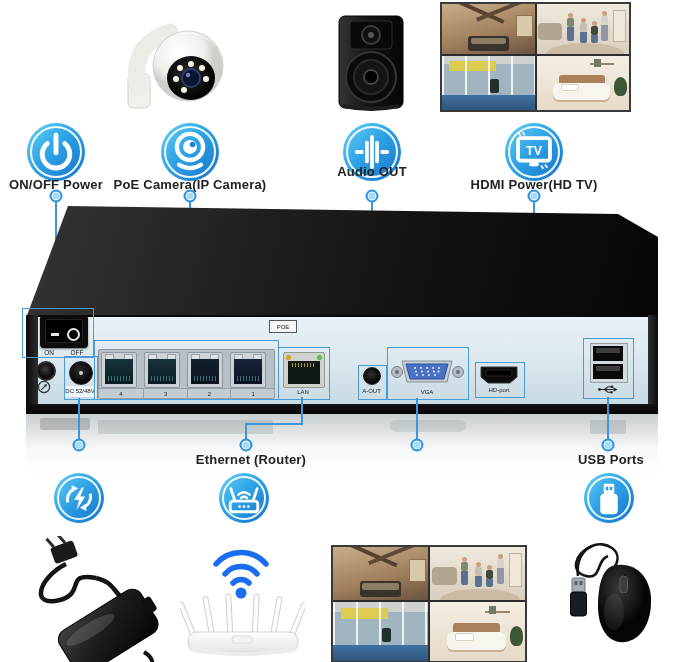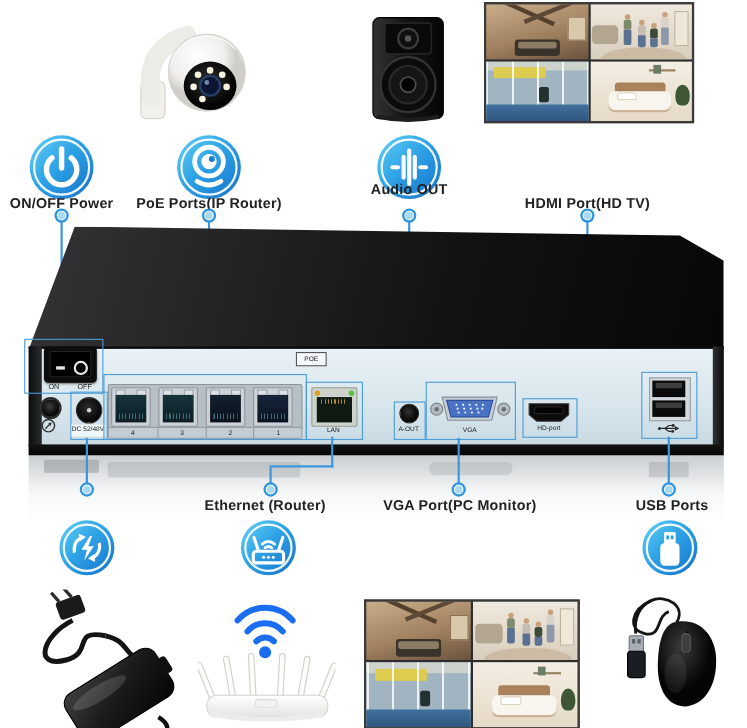--- a/index.html
+++ b/index.html
@@ -162,25 +162,35 @@
   <div class="bigicon" style="left:343px;top:123px">
     <div class="ring"></div>
     <svg class="gsvg" viewBox="0 0 40 40" stroke="#fff" stroke-width="2.6" stroke-linecap="round">
       <line x1="9.5" y1="20" x2="13" y2="20"></line>
         <line x1="27" y1="20" x2="30.5" y2="20"></line>
       <line x1="16.5" y1="13.5" x2="16.5" y2="26.5"></line>
       <line x1="20" y1="9.5" x2="20" y2="30.5"></line>
       <line x1="23.5" y1="13.5" x2="23.5" y2="26.5"></line>
     </svg>
   </div>
+  <div class="bigicon" style="left:505px;top:123px">
+    <div class="ring"></div>
+    <svg class="gsvg" viewBox="0 0 40 40">
+      <rect x="9" y="10.5" width="22" height="15.5" rx="1.8" fill="none" stroke="#fff" stroke-width="2.6"></rect>
+      <text x="20" y="21.8" font-size="8.5" font-weight="bold" text-anchor="middle" fill="#fff" font-family="Liberation Sans, sans-serif">TV</text>
+      <path d="M17.3 26 L16.5 29.3 Q20 30.8 23.5 29.3 L22.7 26 Z" fill="#fff"></path>
+      <path d="M9.3 6.8 l1.6 2.2 M12 6.2 l1.6 2.2" stroke="#fff" stroke-width="1.2"></path>
+      <path d="M29.2 30.9 l-1.6 -2.2 M26.5 31.5 l-1.6 -2.2" stroke="#fff" stroke-width="1.2"></path>
+    </svg>
+  </div>
 
   <div class="clabel" style="left:56px;top:177px">ON/OFF Power</div>
-  <div class="clabel" style="left:190px;top:177px">PoE Ports(IP Router)</div>
+  <div class="clabel" style="left:190px;top:177px">PoE Camera(IP Camera)</div>
   <div class="clabel" style="left:372px;top:164px">Audio OUT</div>
-  <div class="clabel" style="left:534px;top:177px">HDMI Port(HD TV)</div>
+  <div class="clabel" style="left:534px;top:177px">HDMI Power(HD TV)</div>
 
   <div class="line" style="left:55px;top:201px;width:2px;height:108px"></div>
   <div class="line" style="left:189px;top:201px;width:2px;height:112px"></div>
   <div class="line" style="left:371px;top:201px;width:2px;height:165px"></div>
   <div class="line" style="left:533px;top:201px;width:2px;height:137px"></div>
   <div class="line" style="left:499px;top:336px;width:36px;height:2px"></div>
   <div class="line" style="left:499px;top:338px;width:2px;height:25px"></div>
   <div class="cdot" style="left:56px;top:196px"></div>
   <div class="cdot" style="left:190px;top:196px"></div>
   <div class="cdot" style="left:372px;top:196px"></div>
@@ -333,22 +343,21 @@
   <div class="line" style="left:301px;top:397px;width:2px;height:28px"></div>
   <div class="line" style="left:245px;top:423px;width:58px;height:2px"></div>
   <div class="line" style="left:245px;top:425px;width:2px;height:16px"></div>
   <div class="line" style="left:416px;top:398px;width:2px;height:43px"></div>
   <div class="line" style="left:607px;top:397px;width:2px;height:44px"></div>
   <div class="cdot" style="left:79px;top:445px"></div>
   <div class="cdot" style="left:246px;top:445px"></div>
   <div class="cdot" style="left:417px;top:445px"></div>
   <div class="cdot" style="left:608px;top:445px"></div>
 
-  <div class="clabel" style="left:241px;top:452px">Ethernet (Router)</div>
-  <div class="clabel" style="left:418px;top:452px">VGA Port(PC Monitor)</div>
+  <div class="clabel" style="left:251px;top:452px">Ethernet (Router)</div>
   <div class="clabel" style="left:611px;top:452px">USB Ports</div>
 
   <div class="smicon" style="left:54px;top:473px">
     <div class="ring"></div>
     <svg class="gsvg" viewBox="0 0 40 40">
       <path d="M11 23.5 A9.5 9.5 0 0 1 15.5 12.8" stroke="#fff" stroke-width="2.4" fill="none"></path>
       <polygon points="14,9.6 19.3,12.2 14.6,15.4" fill="#fff"></polygon>
       <path d="M29 16.5 A9.5 9.5 0 0 1 24.5 27.2" stroke="#fff" stroke-width="2.4" fill="none"></path>
       <polygon points="26,30.4 20.7,27.8 25.4,24.6" fill="#fff"></polygon>
       <path d="M22.3 11.5 L16 21.5 H20 L18 29.5 L25 18.8 H21 L23.8 11.5 Z" fill="#fff"></path>

